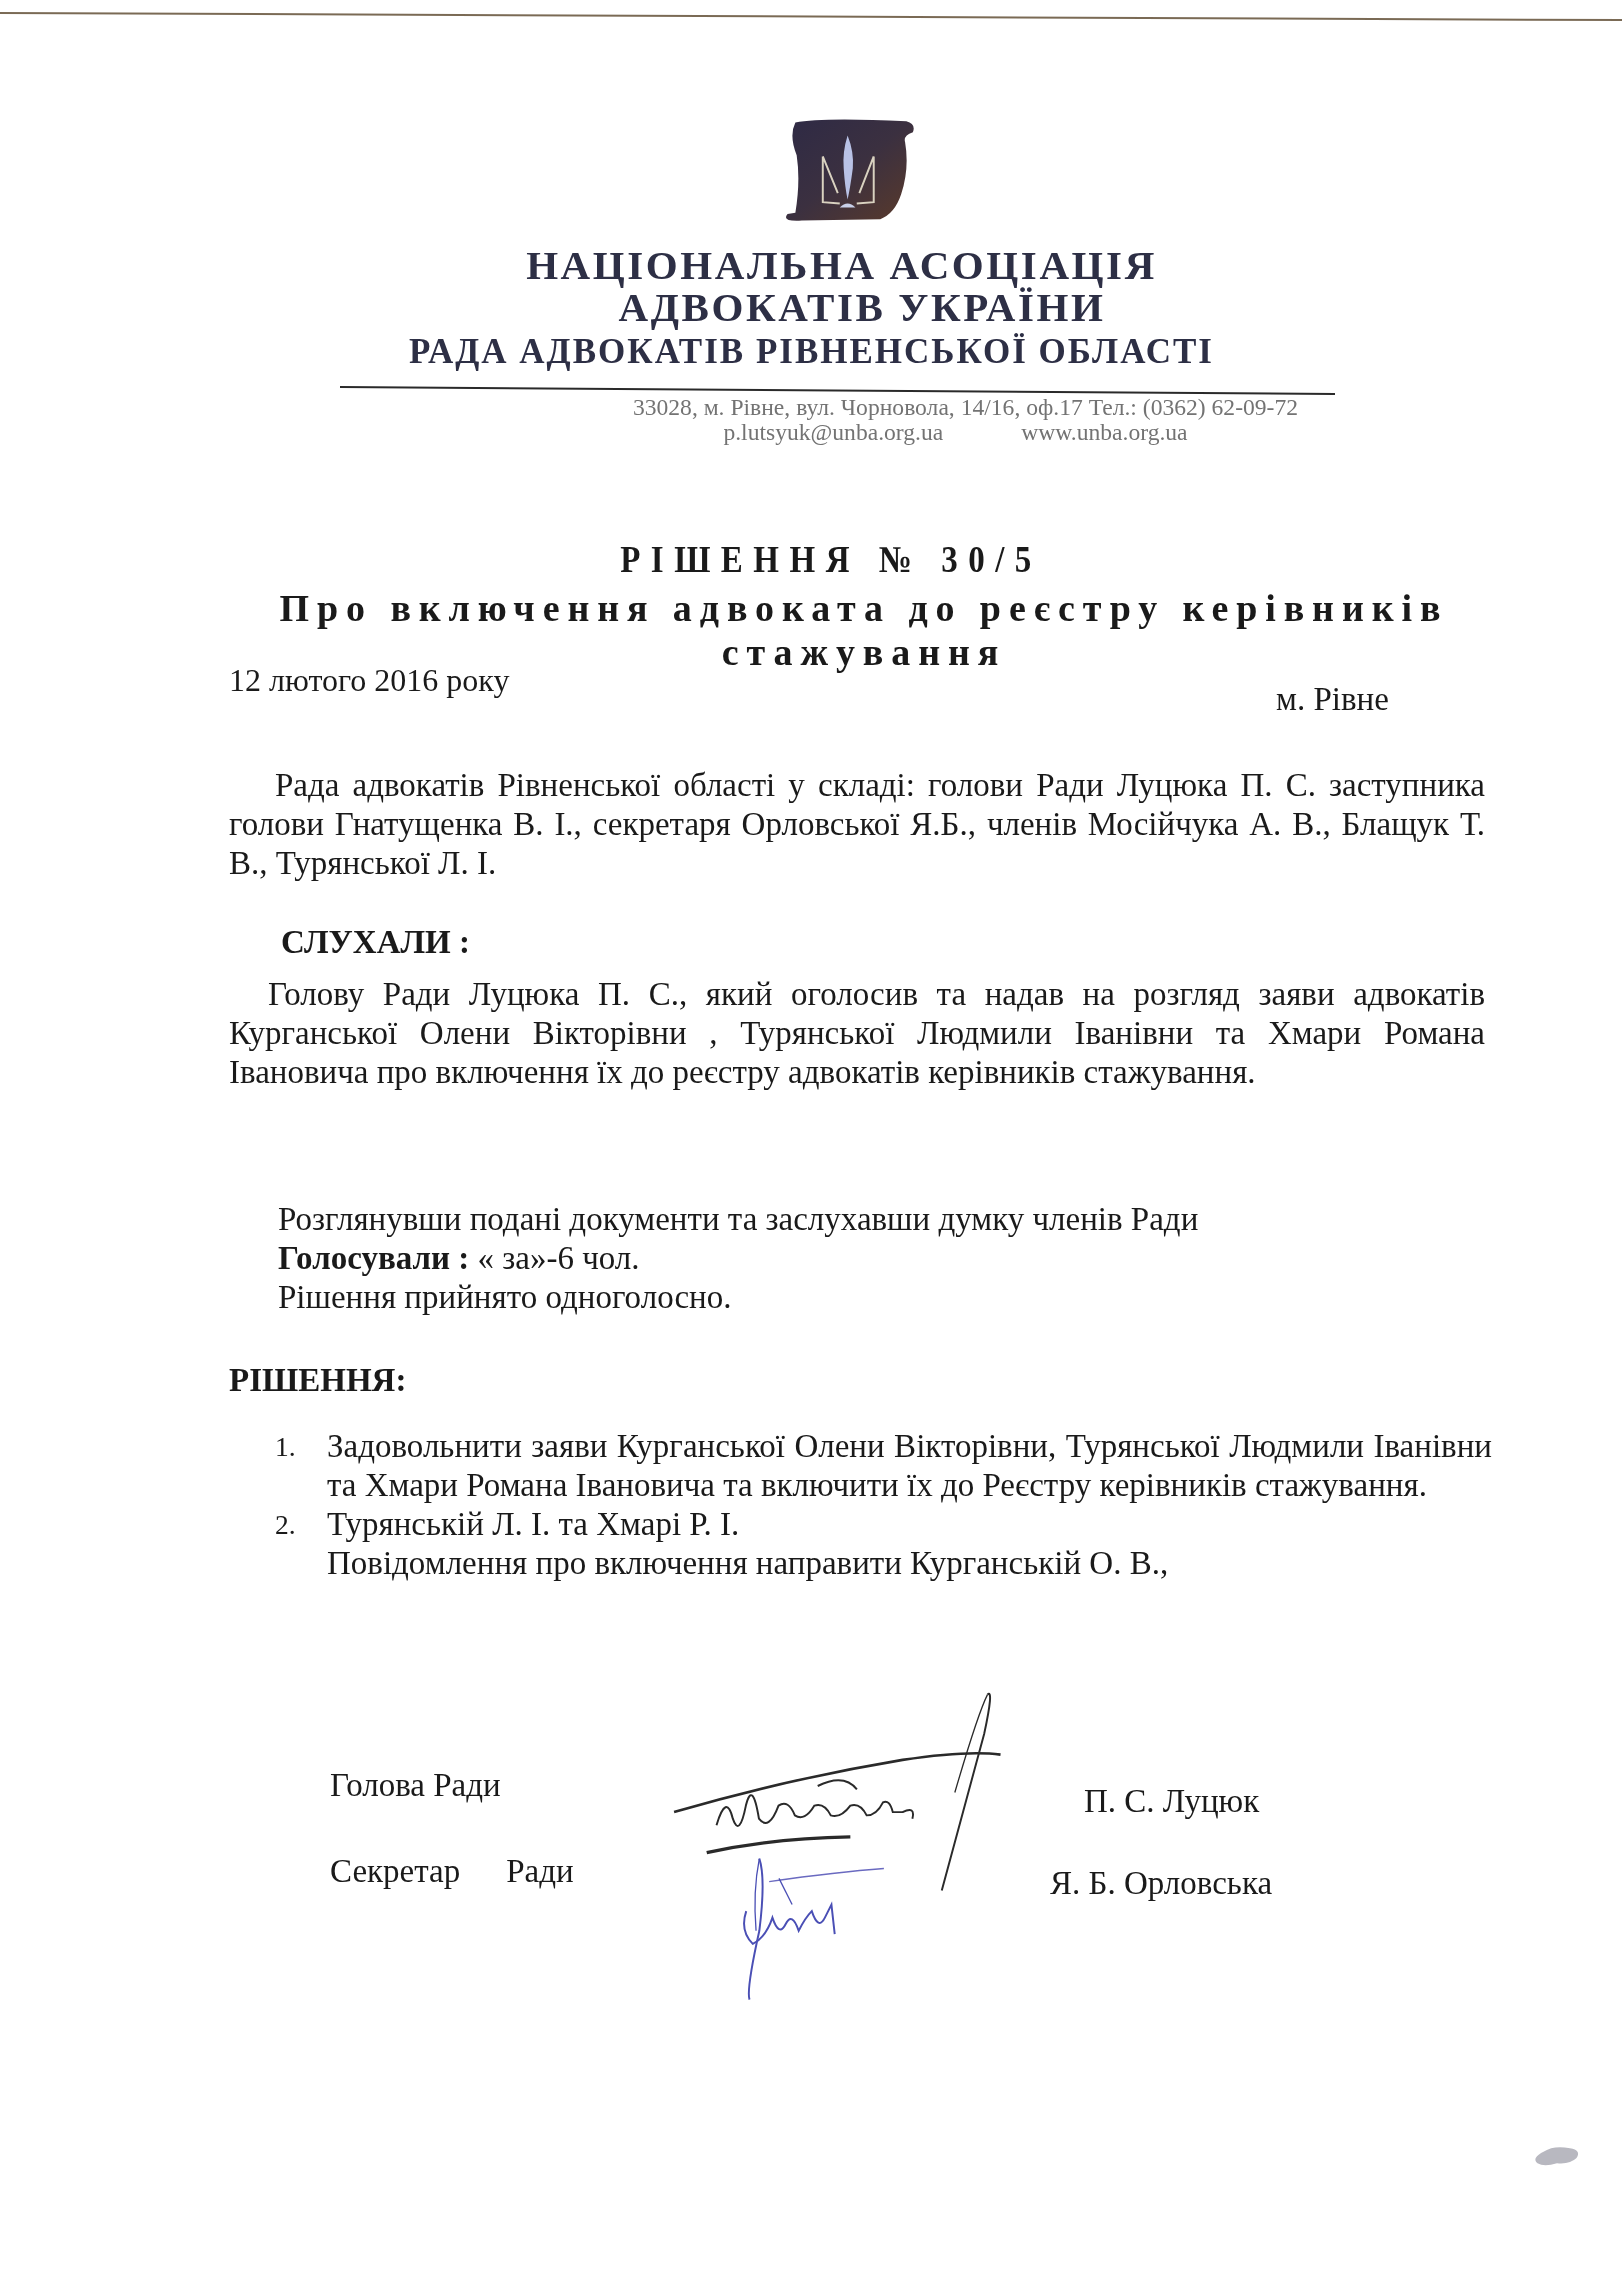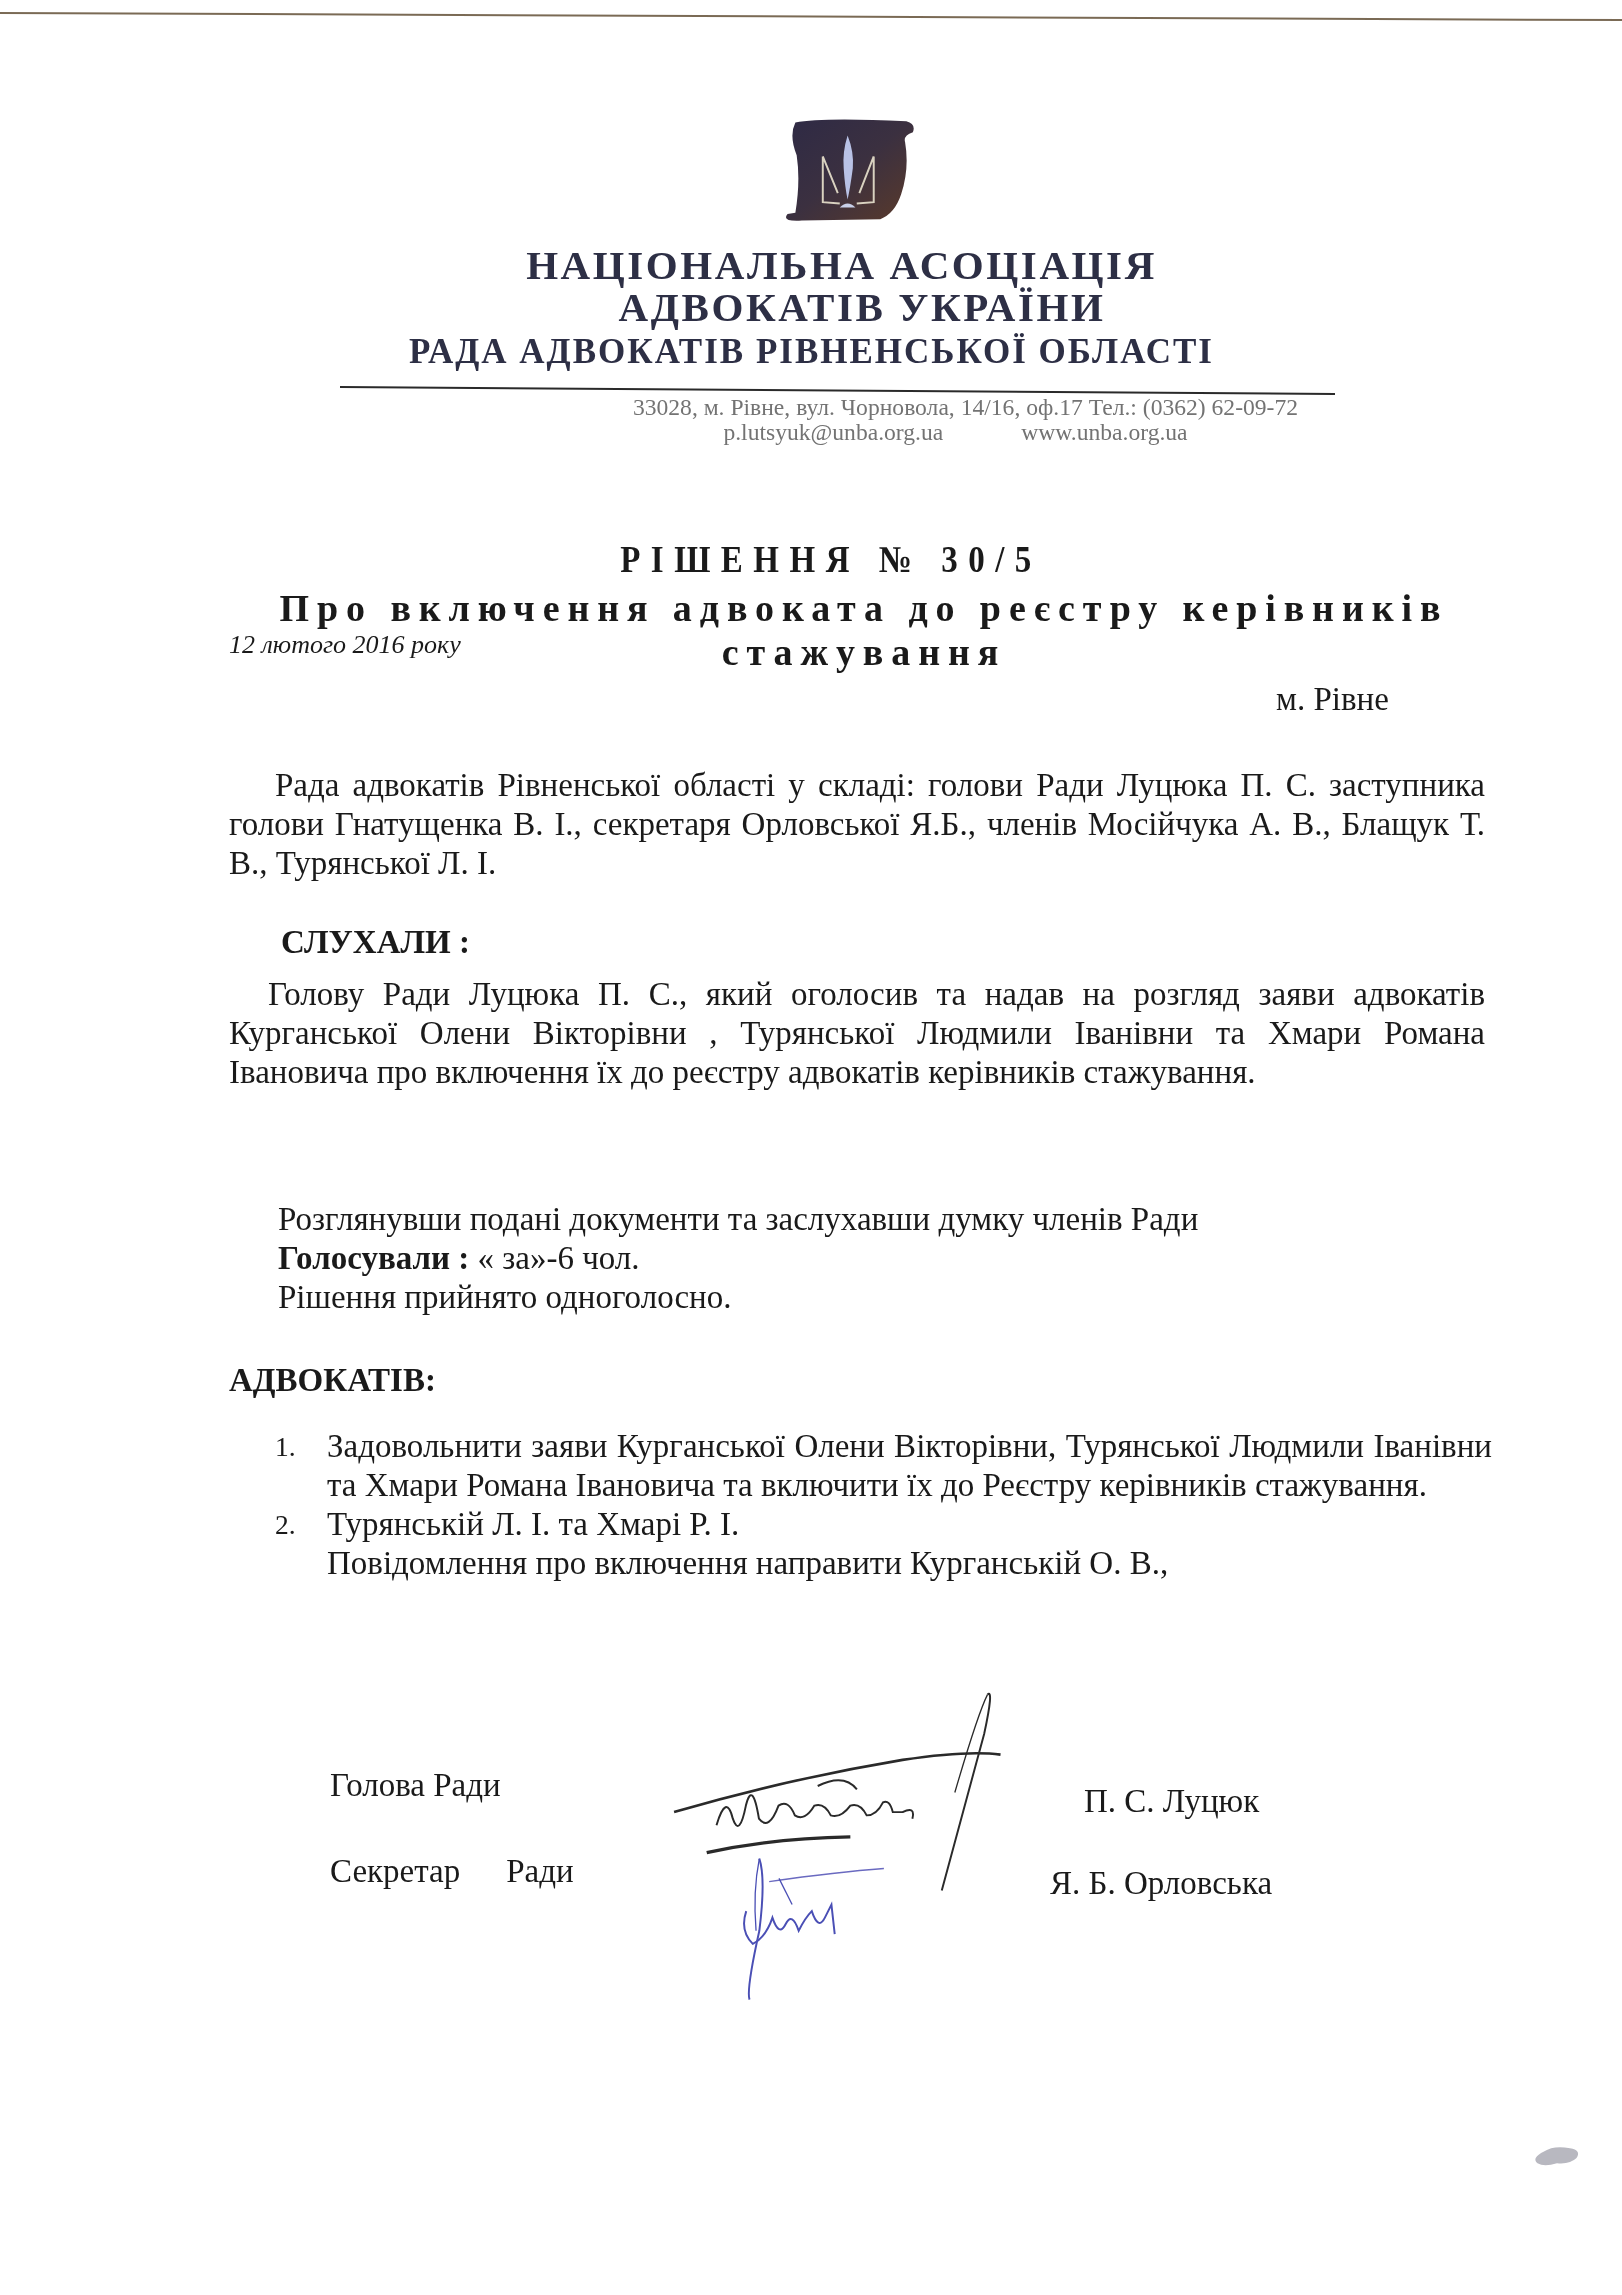--- a/index.html
+++ b/index.html
@@ -91,23 +91,22 @@
       font-weight: bold;
       font-size: 38px;
       letter-spacing: 7.9px;
       line-height: 44px;
       top: 586px;
       color: #1a1a1a;
     }
     .date {
       position: absolute;
       left: 229px;
-      top: 630px;
-      font-size: 26px;
-      font-style: italic;
+      top: 662px;
+      font-size: 32px;
     }
     .city {
       position: absolute;
       left: 1276px;
       top: 681px;
       font-size: 33px;
     }
     .para {
       position: absolute;
       left: 229px;
@@ -218,21 +217,21 @@
 <div class="heading heading-heard">СЛУХАЛИ :</div>
 <div class="para para-heard">Голову Ради Луцюка П. С., який оголосив та надав на розгляд заяви адвокатів Курганської Олени Вікторівни , Турянської Людмили Іванівни  та Хмари Романа Івановича про включення їх до реєстру адвокатів  керівників стажування.</div>
 
 <div class="line line-review">Розглянувши подані документи та заслухавши думку членів Ради</div>
 <div class="line line-voted">
   <b>Голосували :</b>
   <span>« за»-6 чол.</span>
 </div>
 <div class="line line-unanimous">Рішення прийнято одноголосно.</div>
 
-<div class="heading heading-decided">АДВОКАТІВ:</div>
+<div class="heading heading-decided">РІШЕННЯ:</div>
 <ol class="decided-list">
   <li class="decided-item">
     <span class="decided-num">1.</span>
     <span>Задовольнити заяви Курганської Олени Вікторівни, Турянської Людмили Іванівни та Хмари Романа Івановича та включити їх до Реєстру керівників стажування.</span>
   </li>
   <li class="decided-item">
     <span class="decided-num">2.</span>
     <div>Турянській Л. І. та Хмарі Р. І.</div>
     <div>Повідомлення про включення направити Курганській О. В.,</div>
   </li>

